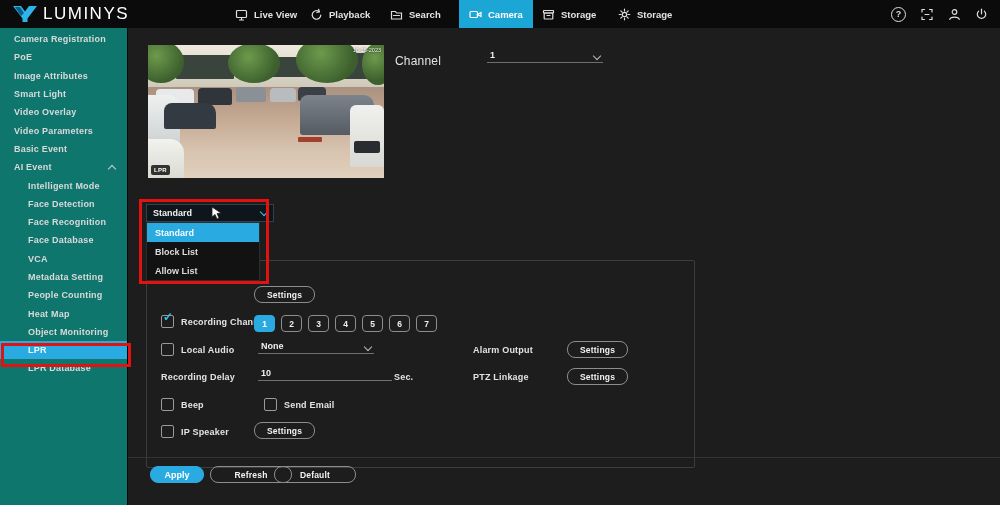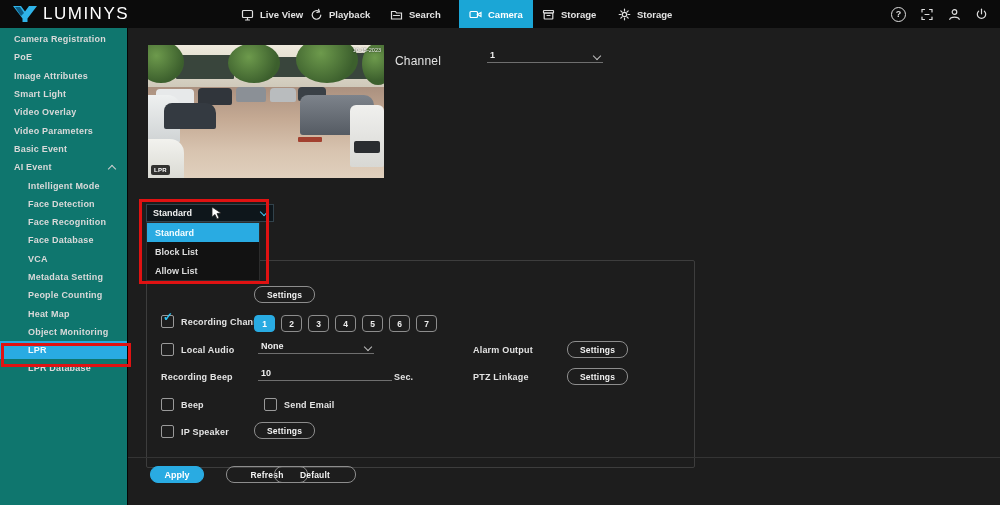--- a/index.html
+++ b/index.html
@@ -80,38 +80,38 @@
        font-size:8.5px;font-weight:bold;display:flex;align-items:center;justify-content:center;
        padding:0 12px;cursor:pointer;letter-spacing:.2px;}
   .mini-select{width:110px;}
   .num-input{width:128px;}
 
   
   .footer-divider{position:absolute;left:128px;right:0;top:457px;border-top:1px solid #343434;}
   .btn-apply{position:absolute;left:150px;top:466px;width:52px;height:15px;background:#29ABE2;border:1px solid #29ABE2;
              border-radius:8px;color:#fff;font-size:9px;font-weight:bold;display:flex;align-items:center;
              justify-content:center;cursor:pointer;}
-  .btn-refresh{position:absolute;left:226px;top:466px;width:56px;}
+  .btn-refresh{position:absolute;left:210px;top:466px;width:56px;}
   .btn-default{position:absolute;left:274px;top:466px;width:56px;}
 </style>
 </head>
 <body>
 
 <div id="app">
 
   <div class="topbar">
     <div class="logo">
       <svg class="ic" width="26" height="18" viewBox="0 0 26 18">
         <polygon points="1,1 9,1 13,6.5 17,1 25,1 15.5,13.5 15.5,17 10.5,17 10.5,13.5" fill="#2FB4E9"></polygon>
         <polygon points="3,2 8,2 12,8 9,11" fill="#0d5e86"></polygon>
       </svg>
       <span class="logo-text">LUMINYS</span>
     </div>
 
-    <div class="nav-item" style="left:231px">
+    <div class="nav-item" style="left:225px">
       <svg class="ic" width="13" height="13" viewBox="0 0 13 13" fill="none" stroke="#dedede" stroke-width="1.2" stroke-linecap="round">
         <rect x="1.5" y="2.5" width="10" height="7" rx="1"></rect>
           <path d="M4.5 12h4M6.5 9.5V12"></path>
       </svg>
       <span>Live View</span>
     </div>
 
     <div class="nav-item" style="left:300px">
       <svg class="ic" width="13" height="13" viewBox="0 0 13 13" fill="none" stroke="#dedede" stroke-width="1.2" stroke-linecap="round">
         <path d="M10.8 7A4.3 4.3 0 1 1 9.2 3.6"></path>
@@ -302,21 +302,21 @@
 
     <div class="cb abs" style="left:14px;top:82px"></div>
     <div class="plabel abs" style="left:34px;top:84px">Local Audio</div>
     <div class="uline mini-select abs" style="left:111px;top:80px">
       <span>None</span>
       <span class="chev down"></span>
     </div>
     <div class="plabel abs" style="left:326px;top:84px">Alarm Output</div>
     <div class="btn abs" style="left:420px;top:80px">Settings</div>
 
-    <div class="plabel abs" style="left:14px;top:111px">Recording Beep</div>
+    <div class="plabel abs" style="left:14px;top:111px">Recording Delay</div>
     <div class="uline num-input abs" style="left:111px;top:107px">
       <span>10</span>
     </div>
     <div class="plabel abs" style="left:247px;top:111px">Sec.</div>
     <div class="plabel abs" style="left:326px;top:111px">PTZ Linkage</div>
     <div class="btn abs" style="left:420px;top:107px">Settings</div>
 
     <div class="cb abs" style="left:14px;top:137px"></div>
     <div class="plabel abs" style="left:34px;top:139px">Beep</div>
     <div class="cb abs" style="left:117px;top:137px"></div>

